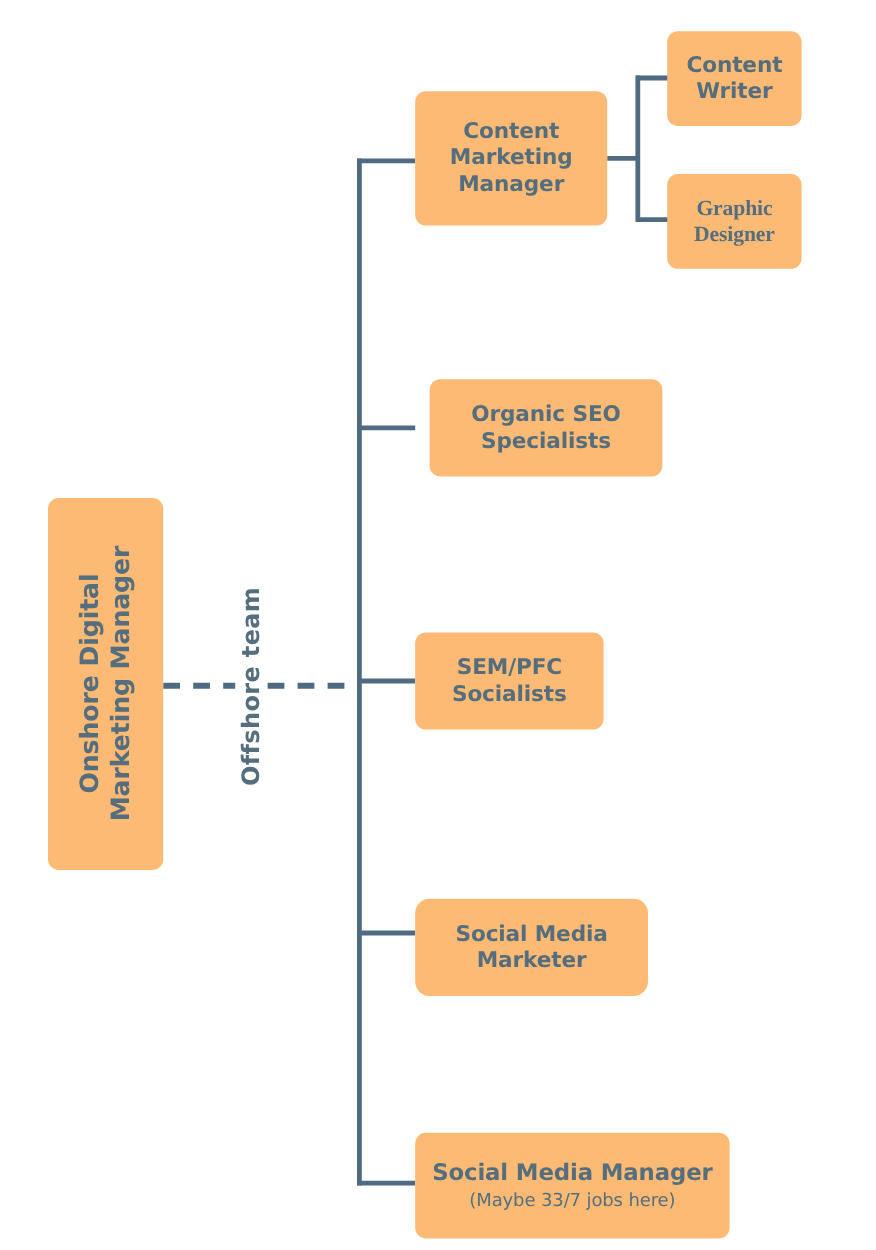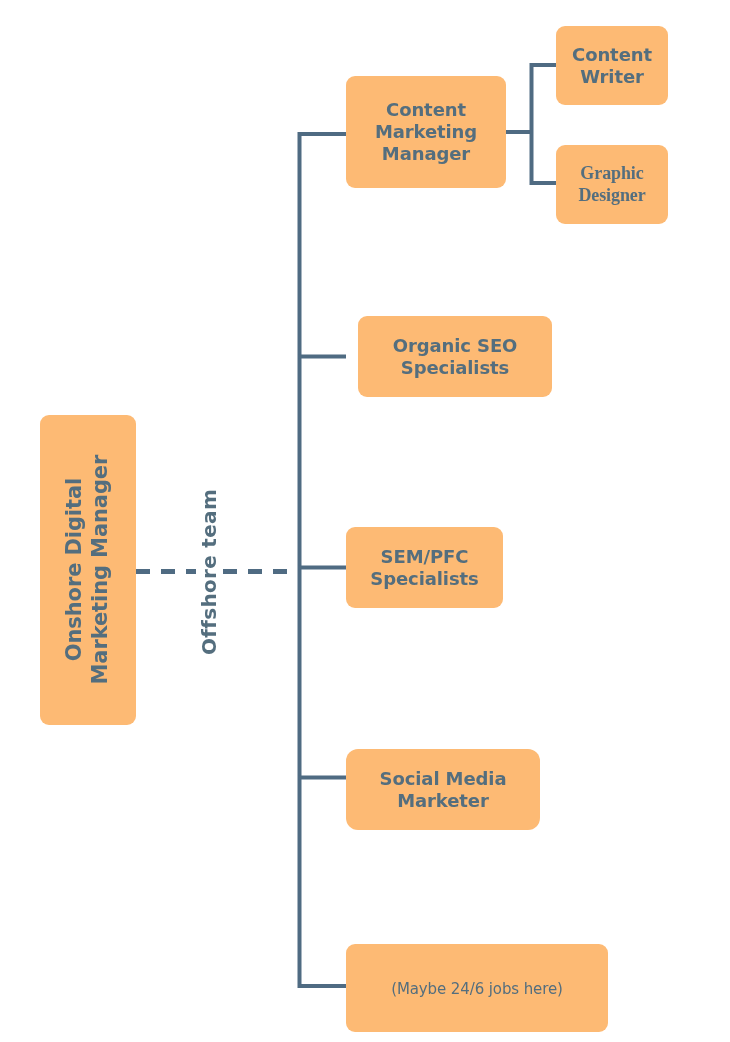--- a/index.html
+++ b/index.html
@@ -177,27 +177,28 @@
 Designer</span>
   </div>
 
   <div class="node" id="node-organic-seo">
     <span class="node-title">Organic SEO
 Specialists</span>
   </div>
 
   <div class="node" id="node-sem-pfc">
     <span class="node-title">SEM/PFC
-Specialists</span>
+Socialists</span>
   </div>
 
   <div class="node" id="node-social-media-marketer">
     <span class="node-title">Social Media
 Marketer</span>
   </div>
 
   <div class="node" id="node-social-media-manager">
-    <span class="node-sub">(Maybe 24/6 jobs here)</span>
+    <span class="node-title">Social Media Manager</span>
+    <span class="node-sub">(Maybe 33/7 jobs here)</span>
   </div>
 
   <div id="label-offshore-team">Offshore team</div>
 
 </div>
 
 </body></html>

